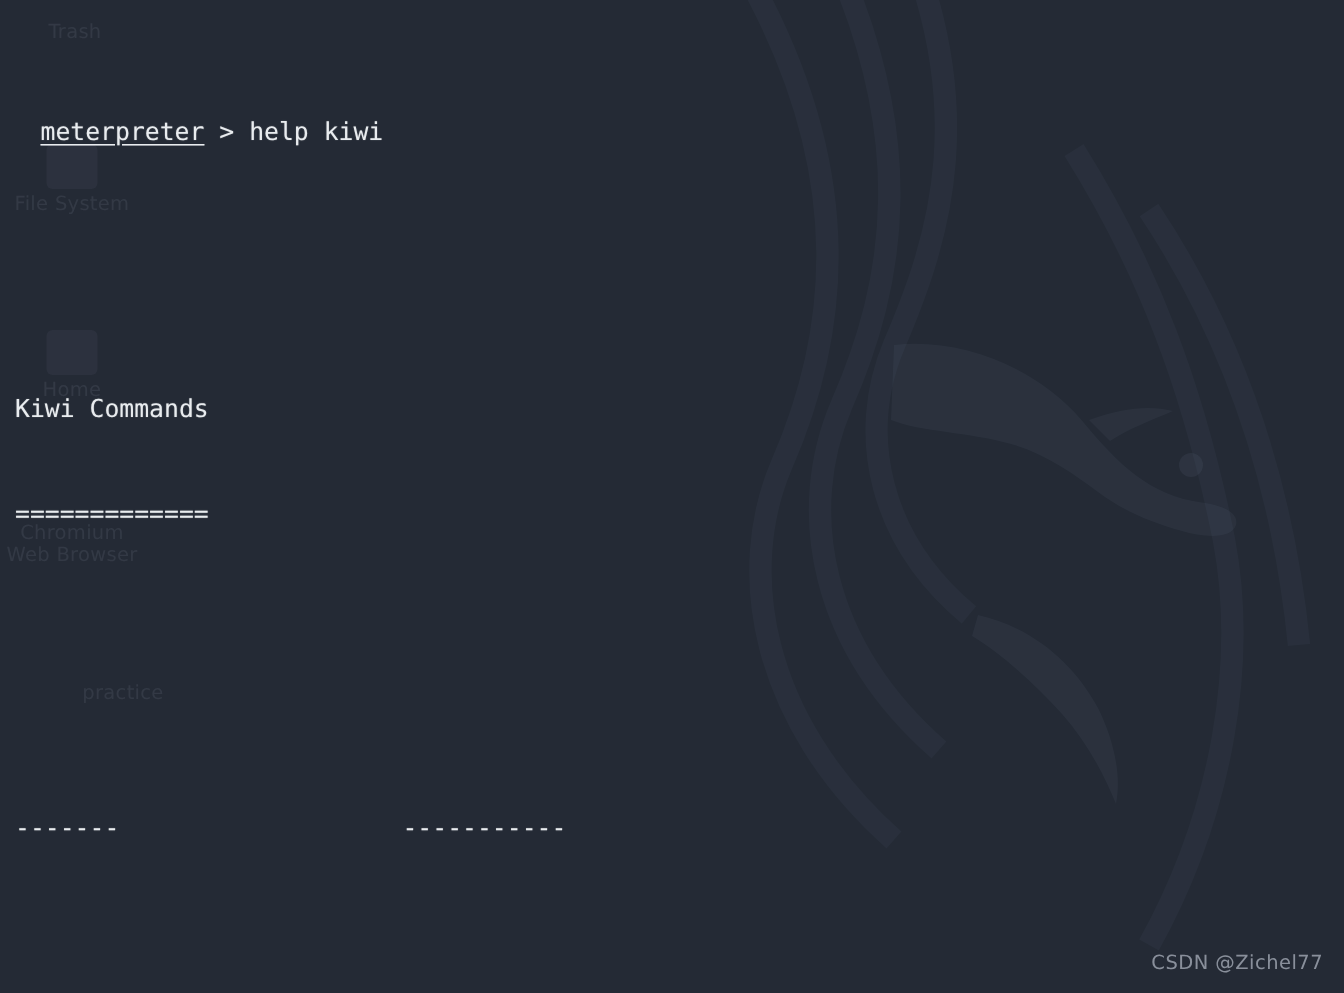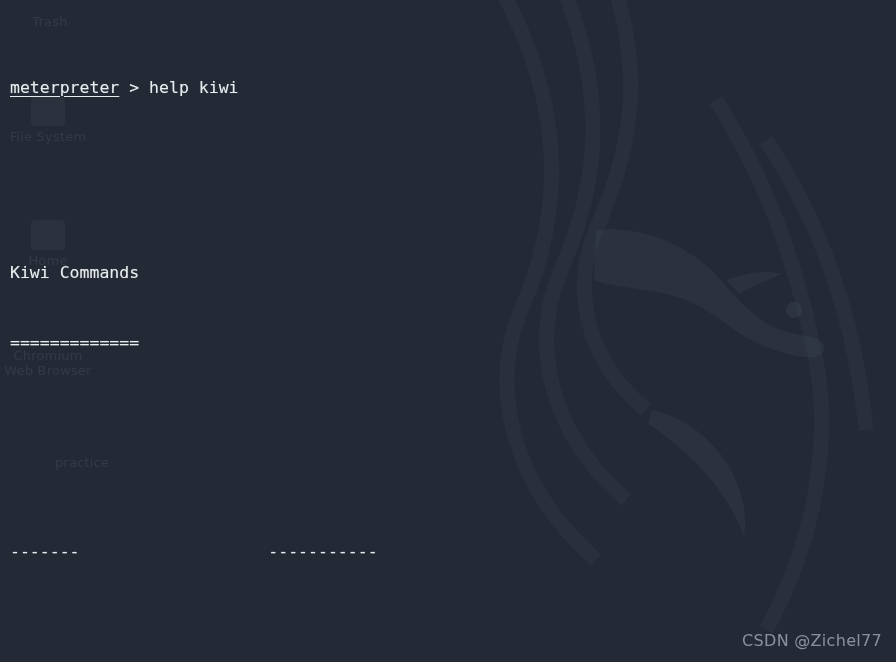--- a/index.html
+++ b/index.html
@@ -72,29 +72,30 @@
     white-space: pre;
     text-shadow: 0 0 1px rgba(233,236,239,0.35);
   }
 
   .row { height: 23.2px; }
   .row.blank { color: transparent; }
 
   .prompt-user {
     text-decoration: underline;
     text-underline-offset: 3px;
+    margin-left: 17px;
   }
 
   .watermark {
     position: absolute;
     right: 14px;
     bottom: 12px;
     z-index: 3;
     font-family: "DejaVu Sans", "Liberation Sans", sans-serif;
-    font-size: 16px;
+    font-size: 13px;
     color: rgba(205, 212, 224, 0.60);
     letter-spacing: 0.3px;
   }
 </style>
 </head>
 <body>
 
 <div id="screen">
 
   <div id="desktop-layer">

